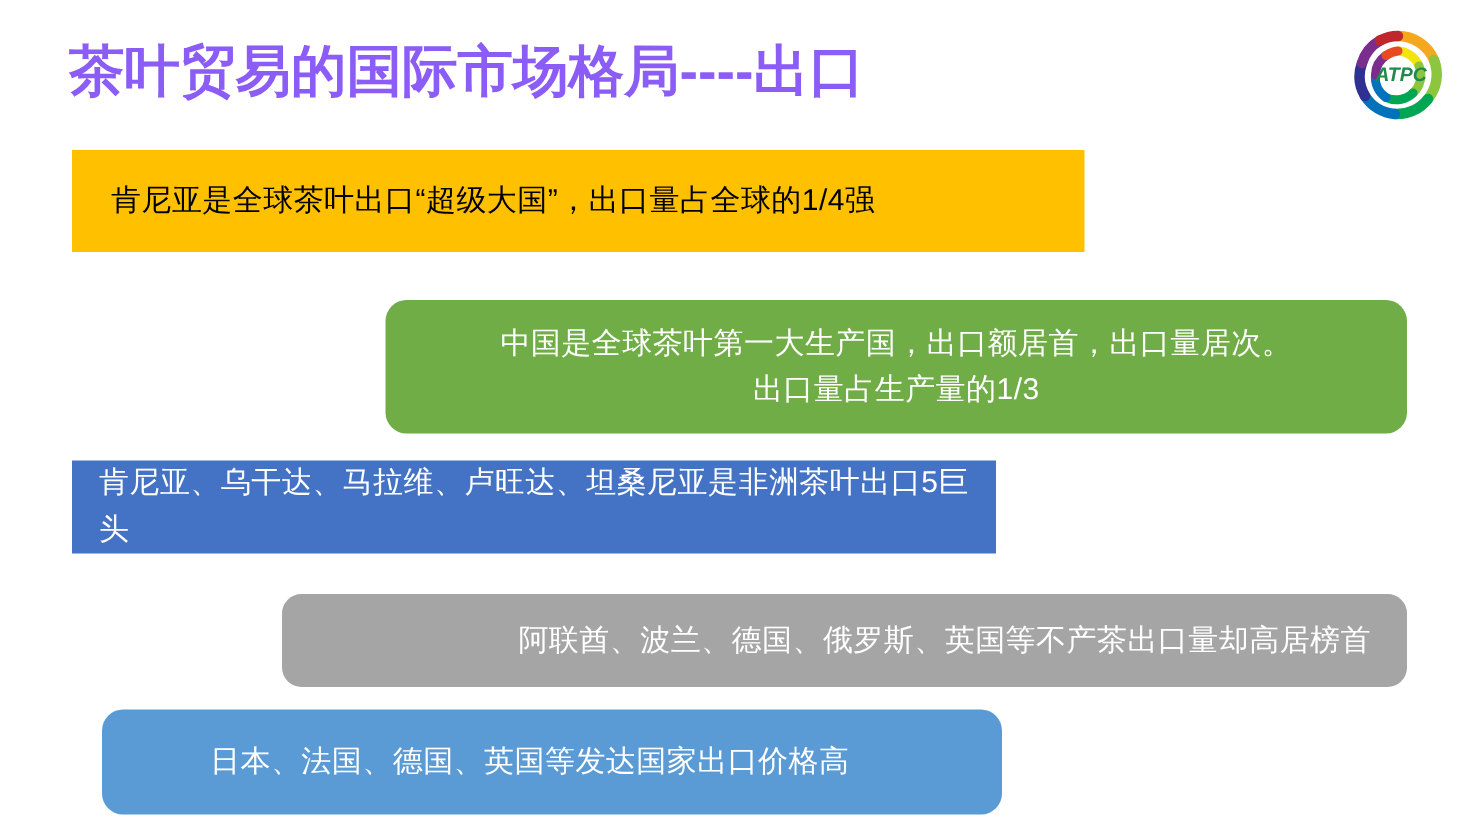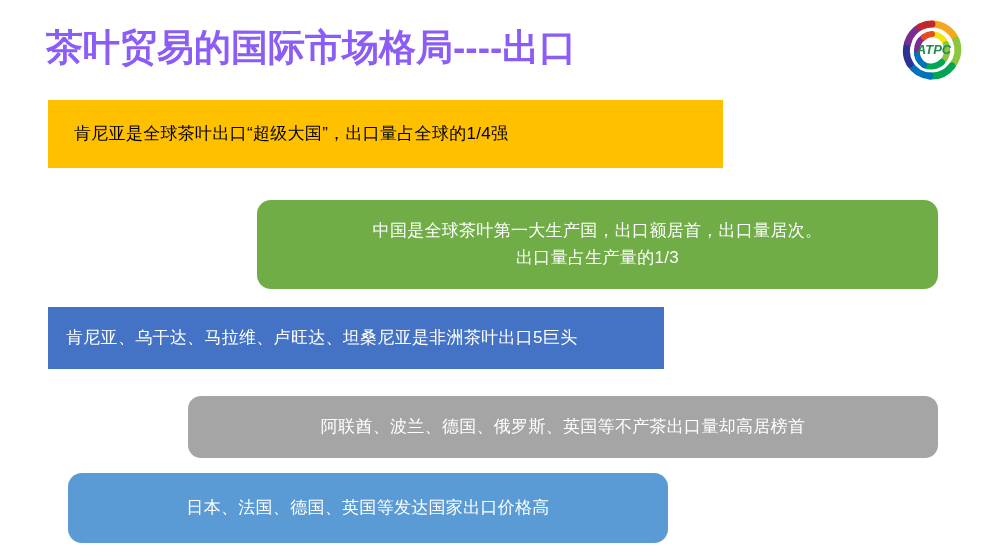--- a/index.html
+++ b/index.html
@@ -47,21 +47,21 @@
 
   
   .band {
     position: absolute;
     display: flex;
     align-items: center;
     box-sizing: border-box;
   }
   .band .band-text {
     width: 100%;
-    font-size: 17px;
+    font-size: 20px;
     line-height: 1.55;
     letter-spacing: 0.3px;
   }
 
   
   #band-kenya {
     left: 48px;  top: 100px;
     width: 675px; height: 68px;
     background: #FFC000;
     border-radius: 0px;
@@ -102,34 +102,35 @@
   
   #band-reexport {
     left: 188px; top: 396px;
     width: 750px; height: 62px;
     background: #A5A5A5;
     border-radius: 13px;
     padding: 0 24px;
   }
   #band-reexport .band-text {
     color: #ffffff;
-    text-align: center;
+    text-align: right;
   }
 
   
   #band-developed {
     left: 68px; top: 473px;
     width: 600px; height: 70px;
     background: #5B9BD5;
     border-radius: 14px;
     padding: 0 38px;
   }
   #band-developed .band-text {
     color: #ffffff;
-    text-align: center;
+    text-align: left;
+    margin-left: 34px;
   }
 
   .line2 { display: block; }
 </style>
 </head>
 <body>
 
 <div id="slide">
 
   <div id="title-block">

